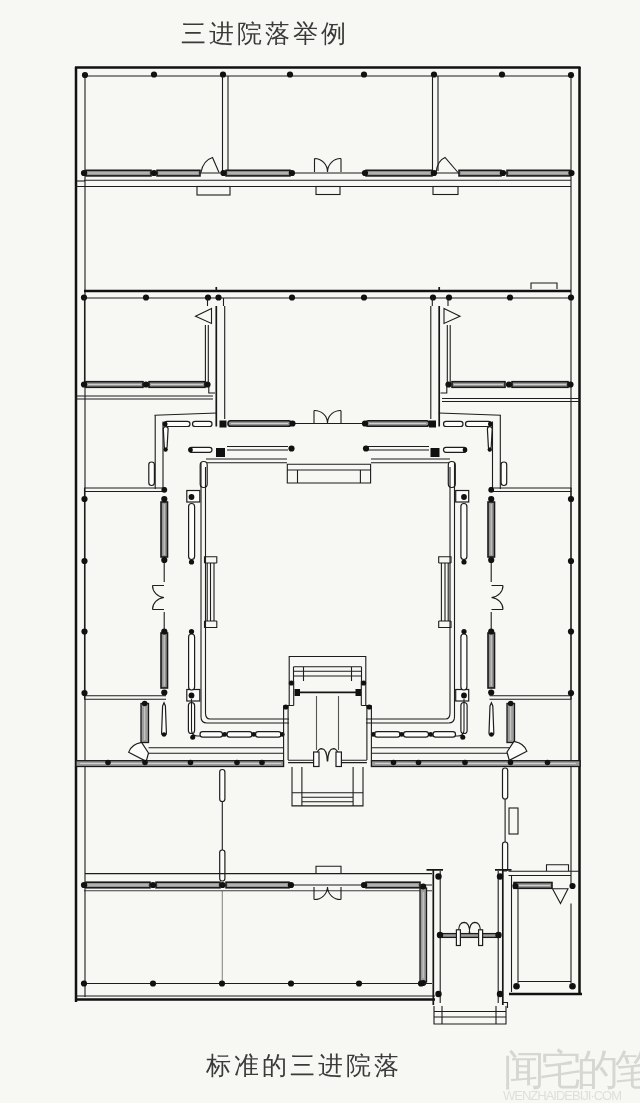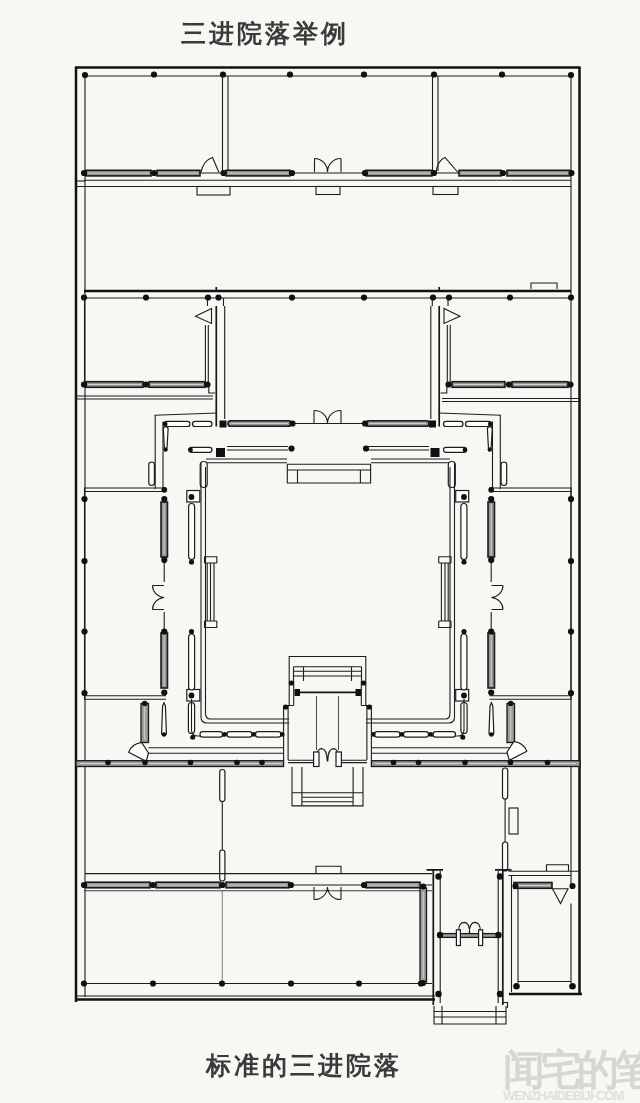--- a/index.html
+++ b/index.html
@@ -1,16 +1,16 @@
 <!DOCTYPE html>
 <html><head>
 <meta charset="utf-8">
 <style>
 html,body{margin:0;padding:0;background:#f7f7f4;}
-#page{width:640px;height:1103px;position:relative;font-family:"Liberation Sans",sans-serif;font-weight:bold;}
+#page{width:640px;height:1103px;position:relative;font-family:"Liberation Sans",sans-serif;}
 svg{display:block;filter:blur(0.32px);}
 .n{stroke:#1d1d1d;stroke-width:1.1;fill:none;}
 .m{stroke:#161616;stroke-width:1.7;fill:none;}
 .t{stroke:#111;stroke-width:2.5;fill:none;}
 .w{fill:#949494;stroke:#1a1a1a;stroke-width:1.6;}
 .g{fill:#9d9d9d;stroke:#1a1a1a;stroke-width:1.3;}
 .b{fill:#fdfdfc;stroke:#1d1d1d;stroke-width:1.2;}
 .d{fill:#111;stroke:none;}
 .hl{stroke:#d6d6d4;stroke-width:0.9;fill:none;}
 .txt{fill:#3a3a3a;letter-spacing:3px;}

